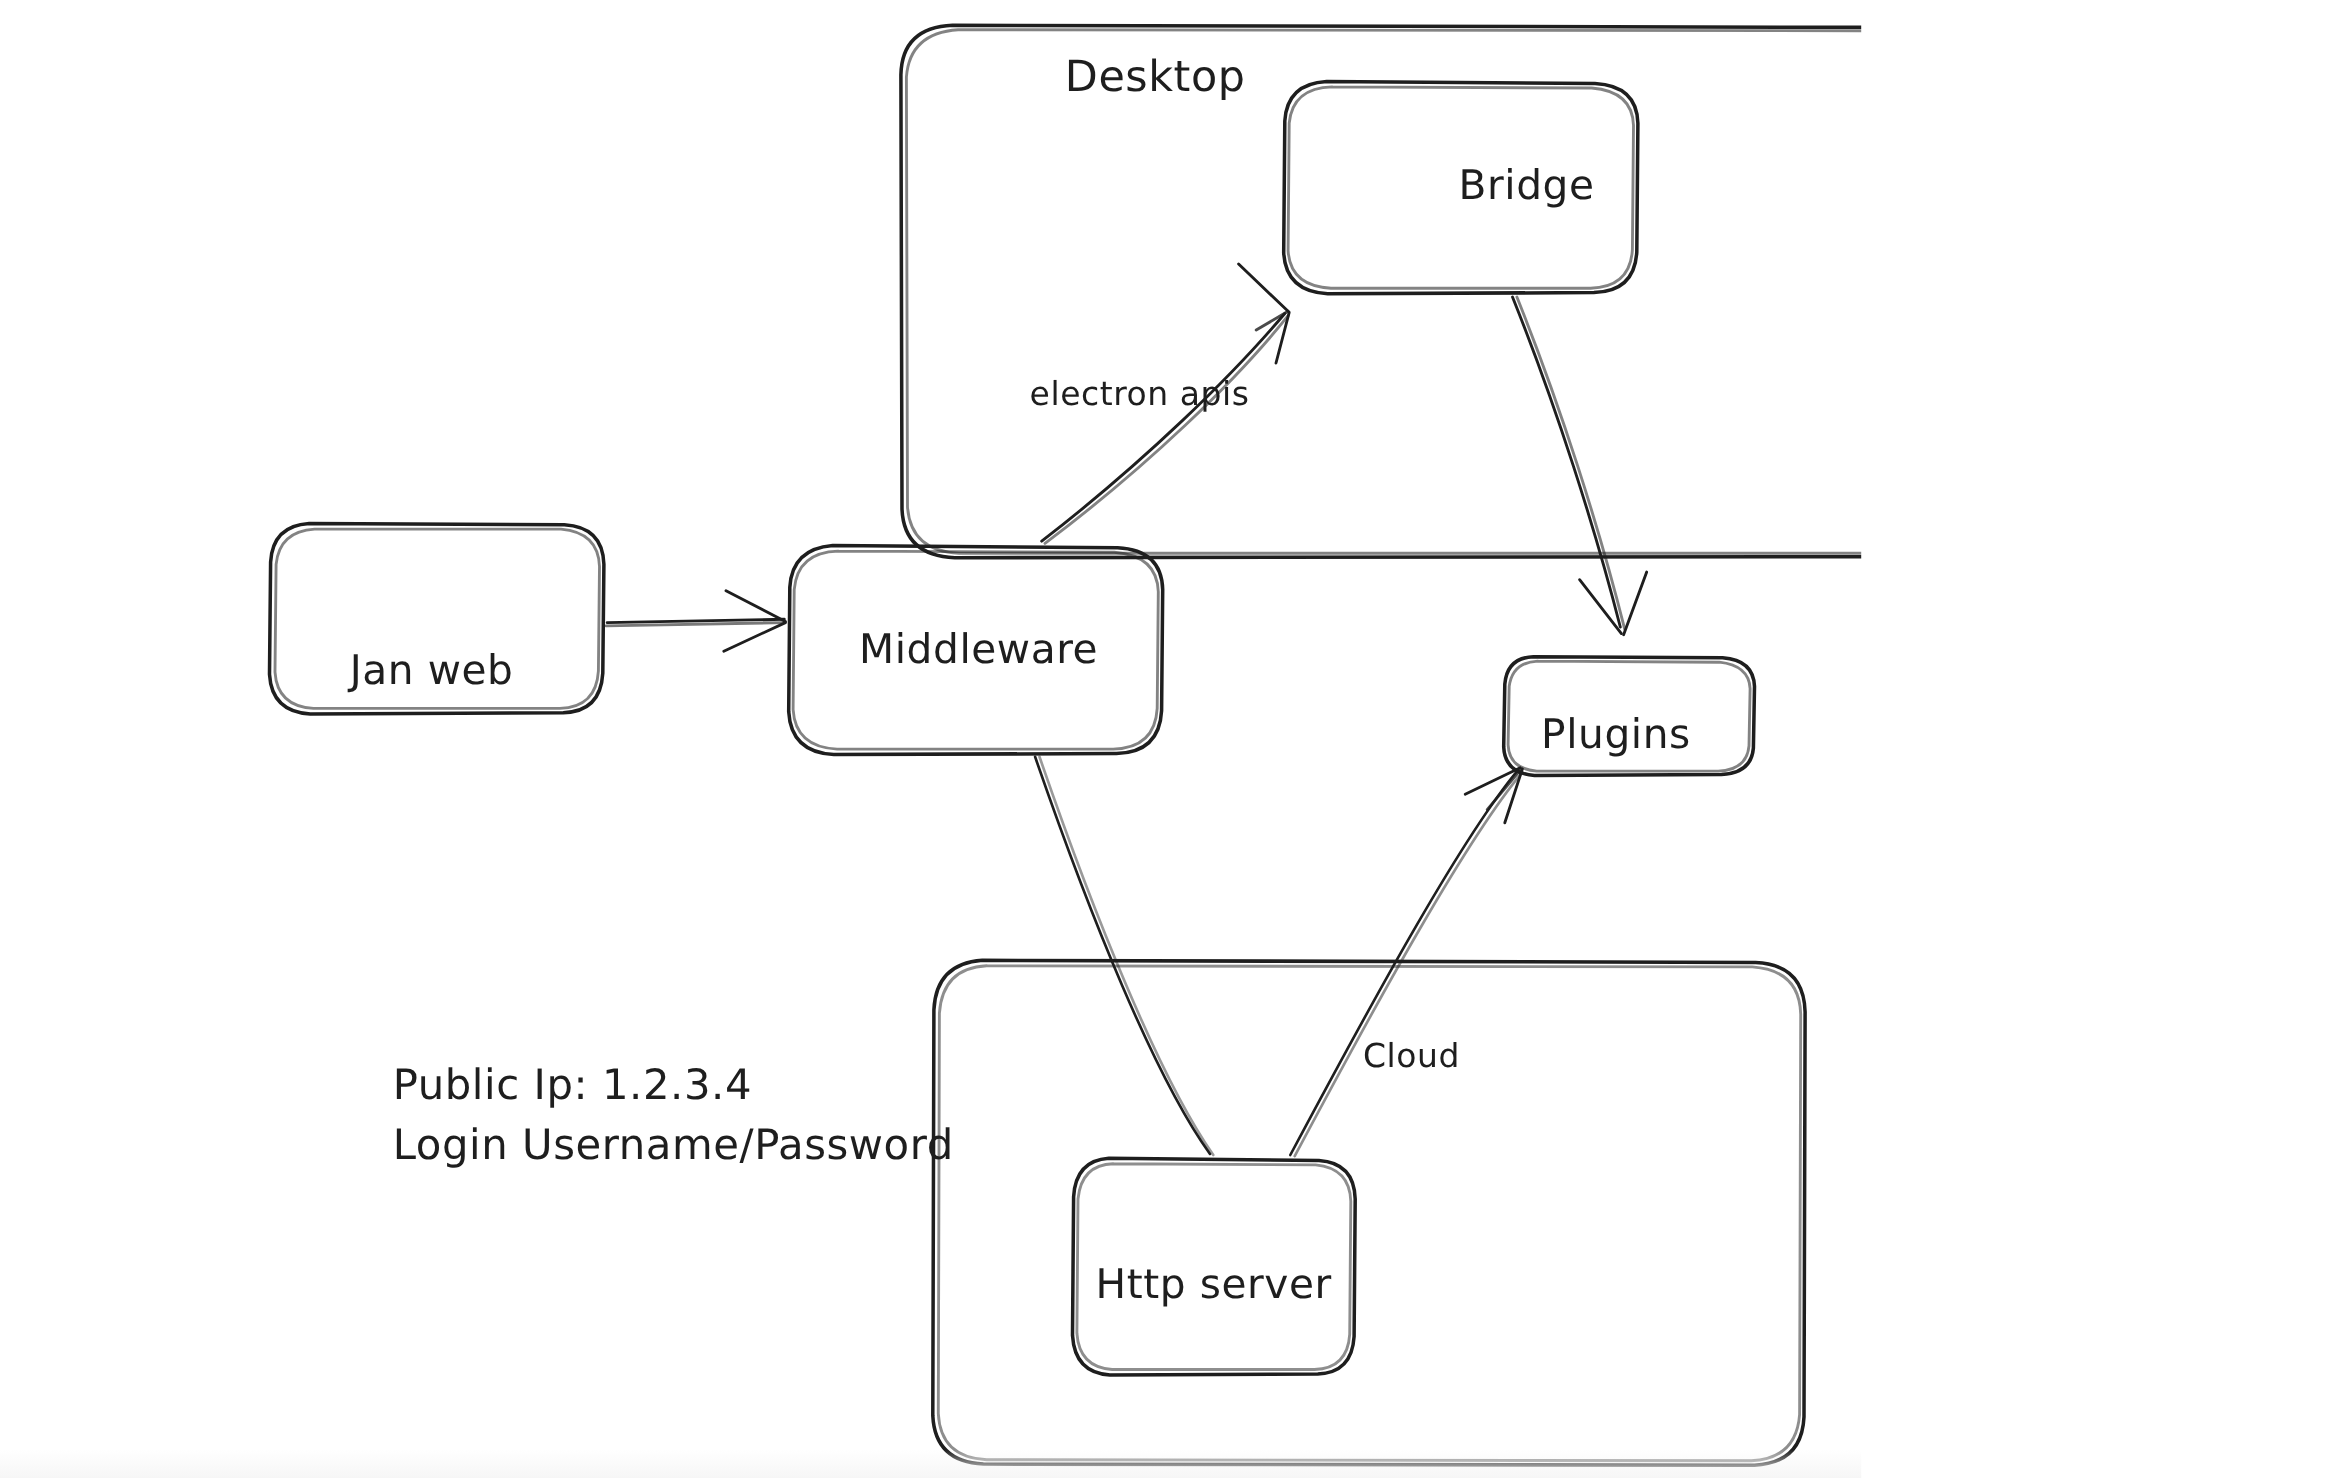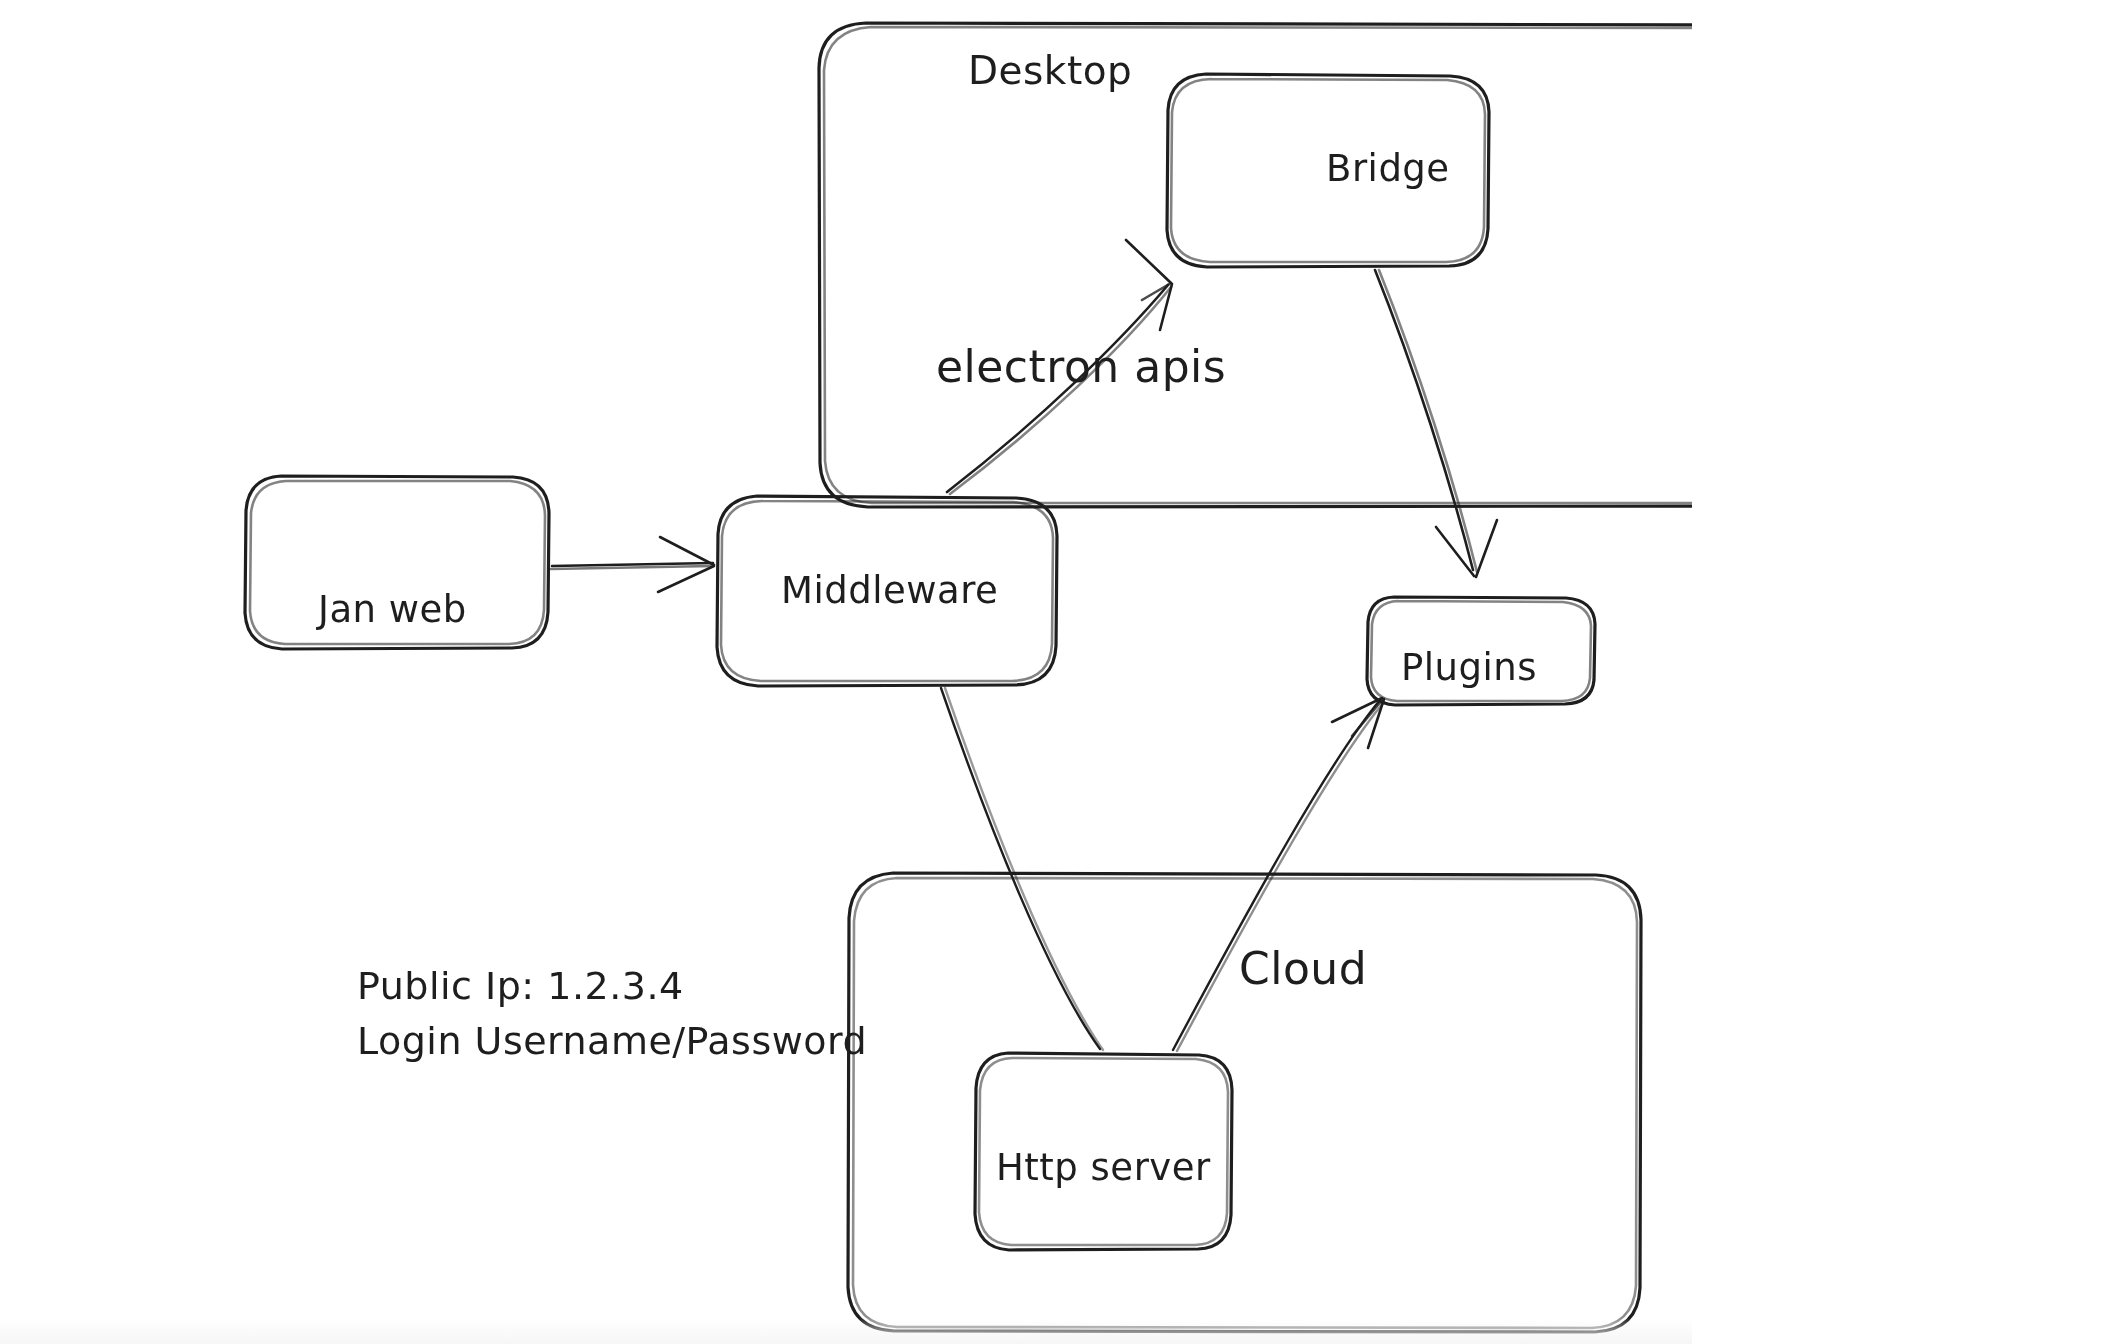--- a/index.html
+++ b/index.html
@@ -29,21 +29,21 @@
     letter-spacing: 0.5px;
     -webkit-font-smoothing: antialiased;
   }
   .node-label {
     font-size: 37px;
   }
   .group-label {
     font-size: 39px;
   }
   .edge-label {
-    font-size: 44px;
+    font-size: 30px;
   }
   .note-text {
     font-size: 38px;
     line-height: 1.25;
   }
   .bottom-fade {
     position: absolute;
     left: 0;
     bottom: 0;
     width: 2124px;

